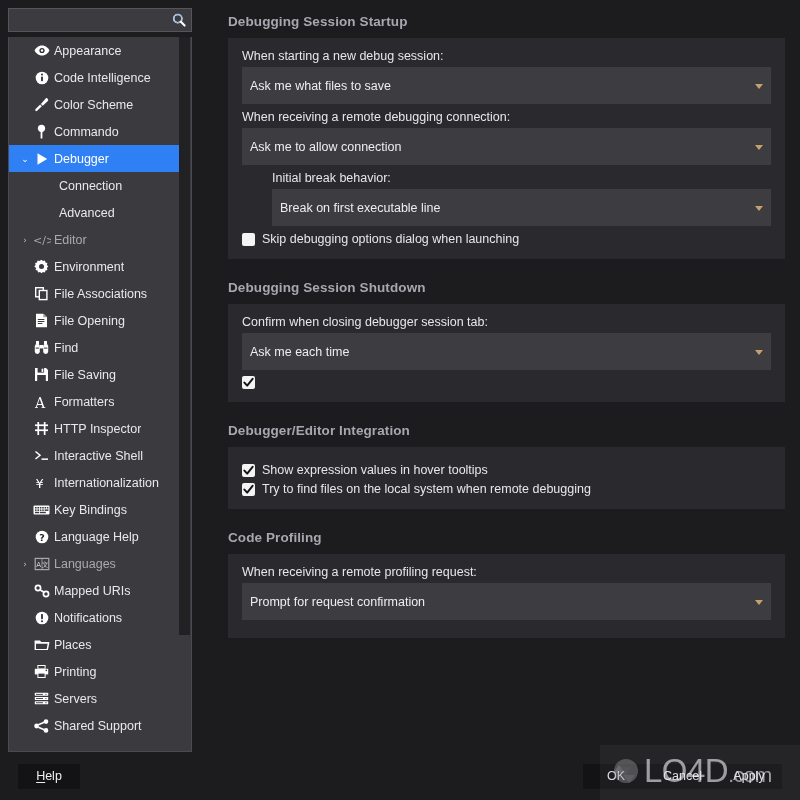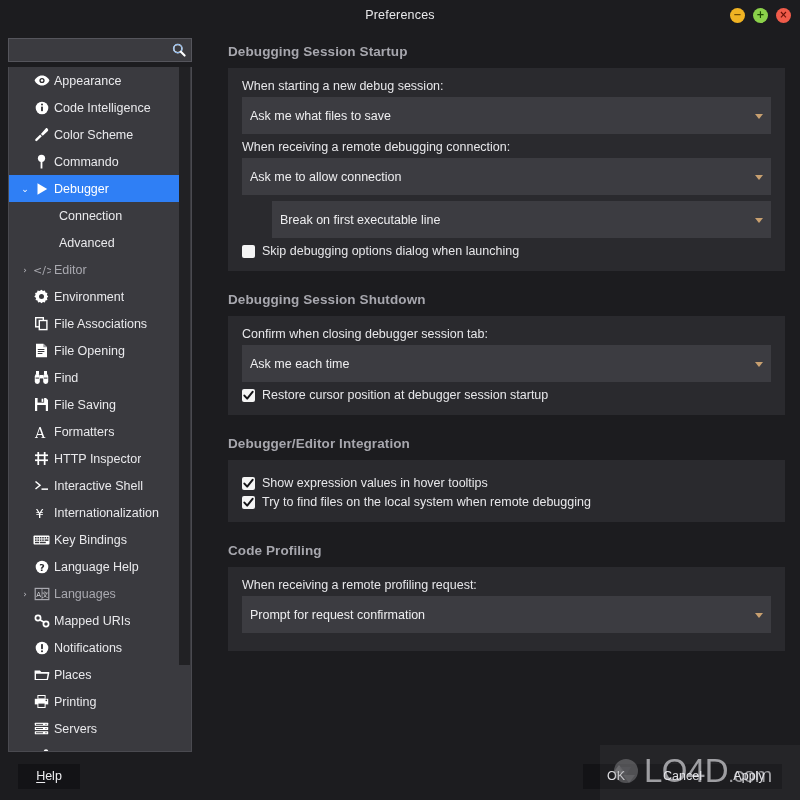--- a/index.html
+++ b/index.html
@@ -201,34 +201,20 @@
     font-family: "Liberation Sans", sans-serif;
     letter-spacing: -.5px; white-space: nowrap;
   }
   #wm-text .sm { font-size: 21px; }
 </style>
 </head>
 <body>
 
 <div id="window">
 
-  <div id="titlebar">
-    <div id="title-text">Preferences</div>
-    <div id="wincontrols">
-      <div class="wc wc-min">
-          <span>−</span>
-        </div>
-      <div class="wc wc-max">
-          <span>+</span>
-        </div>
-      <div class="wc wc-close">
-          <span>×</span>
-        </div>
-    </div>
-  </div>
 
   <div id="body">
 
     <div id="sidebar">
 
       <div id="search-wrap">
         <input id="search-input" type="text" placeholder="" style="">
         <span id="search-icon">
           <svg width="16" height="16" viewBox="0 0 16 16">
             <circle cx="6.8" cy="6.6" r="4.1" fill="none" stroke="#ffffff" stroke-width="1.6"></circle>
@@ -552,20 +538,21 @@
           <div class="field-label">When starting a new debug session:</div>
           <div class="combo">
             <span>Ask me what files to save</span>
             <span class="arrow"></span>
           </div>
           <div class="field-label">When receiving a remote debugging connection:</div>
           <div class="combo">
             <span>Ask me to allow connection</span>
             <span class="arrow"></span>
           </div>
+          <div class="field-label indent">Initial break behavior:</div>
           <div class="combo indent">
             <span>Break on first executable line</span>
             <span class="arrow"></span>
           </div>
           <div class="check-row">
             <span class="cbox"></span>
             <span class="check-label">Skip debugging options dialog when launching</span>
           </div>
         </div>
         <div class="sect-title">Debugging Session Shutdown</div>
@@ -574,21 +561,20 @@
           <div class="combo">
             <span>Ask me each time</span>
             <span class="arrow"></span>
           </div>
           <div class="check-row">
             <span class="cbox">
               <svg width="11" height="11" viewBox="0 0 11 11">
                 <path d="M1.4 5.6 L4.2 8.6 L9.6 1.9" fill="none" stroke="#141417" stroke-width="2" stroke-linecap="round" stroke-linejoin="round"></path>
               </svg>
             </span>
-            <span class="check-label">Restore cursor position at debugger session startup</span>
           </div>
         </div>
         <div class="sect-title">Debugger/Editor Integration</div>
         <div class="group">
           <div class="check-row">
             <span class="cbox">
               <svg width="11" height="11" viewBox="0 0 11 11">
                 <path d="M1.4 5.6 L4.2 8.6 L9.6 1.9" fill="none" stroke="#141417" stroke-width="2" stroke-linecap="round" stroke-linejoin="round"></path>
               </svg>
             </span>

